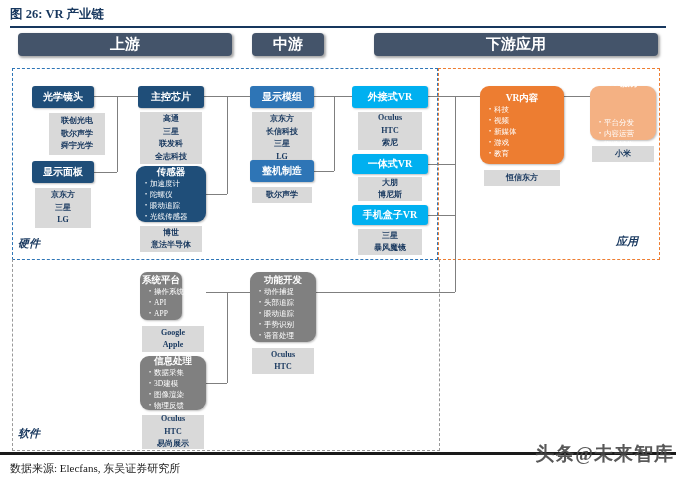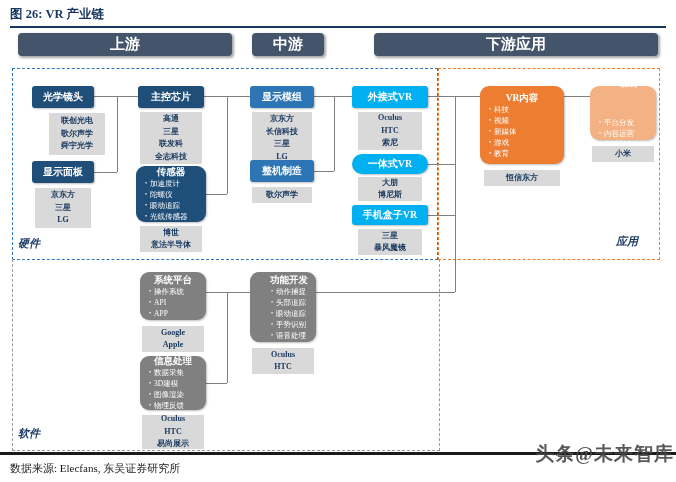--- a/index.html
+++ b/index.html
@@ -129,21 +129,21 @@
   <div class="abs co" style="left:252px;top:187px;width:60px;height:16px;">
       <div class="co-line">歌尔声学</div>
     </div>
 
   <div class="abs node-s cyan" style="left:352px;top:86px;width:76px;height:22px;">外接式VR</div>
   <div class="abs co" style="left:358px;top:112px;width:64px;height:38px;">
       <div class="co-line">Oculus</div>
       <div class="co-line">HTC</div>
       <div class="co-line">索尼</div>
     </div>
-  <div class="abs node-s cyan" style="left:352px;top:154px;width:76px;height:20px;border-radius:10px;">一体式VR</div>
+  <div class="abs node-s cyan" style="left:352px;top:154px;width:76px;height:20px;">一体式VR</div>
   <div class="abs co" style="left:358px;top:177px;width:64px;height:24px;">
       <div class="co-line">大朋</div>
       <div class="co-line">博尼斯</div>
     </div>
   <div class="abs node-s cyan" style="left:352px;top:205px;width:76px;height:20px;">手机盒子VR</div>
   <div class="abs co" style="left:358px;top:229px;width:64px;height:26px;">
       <div class="co-line">三星</div>
       <div class="co-line">暴风魔镜</div>
     </div>
 
@@ -165,21 +165,21 @@
     <div>
         <div class="bullet-line">平台分发</div>
         <div class="bullet-line">内容运营</div>
         <div class="bullet-line">渠道销售</div>
       </div>
   </div>
   <div class="abs co" style="left:592px;top:146px;width:62px;height:16px;">
       <div class="co-line">小米</div>
     </div>
 
-  <div class="abs node-r gray" style="left:140px;top:272px;width:66px;height:48px;">
+  <div class="abs node-r gray" style="left:140px;top:272px;width:42px;height:48px;border-radius:7px;">
     <div class="r-title">系统平台</div>
     <div>
         <div class="bullet-line">操作系统</div>
         <div class="bullet-line">API</div>
         <div class="bullet-line">APP</div>
       </div>
   </div>
   <div class="abs co" style="left:142px;top:326px;width:62px;height:26px;">
       <div class="co-line">Google</div>
       <div class="co-line">Apple</div>
@@ -191,21 +191,21 @@
         <div class="bullet-line">3D建模</div>
         <div class="bullet-line">图像渲染</div>
         <div class="bullet-line">物理反馈</div>
       </div>
   </div>
   <div class="abs co" style="left:142px;top:415px;width:62px;height:34px;">
       <div class="co-line">Oculus</div>
       <div class="co-line">HTC</div>
       <div class="co-line">易尚展示</div>
     </div>
-  <div class="abs node-r gray" style="left:250px;top:272px;width:66px;height:70px;padding-left:12px;">
+  <div class="abs node-r gray" style="left:250px;top:272px;width:66px;height:70px;">
     <div class="r-title">功能开发</div>
     <div>
         <div class="bullet-line">动作捕捉</div>
         <div class="bullet-line">头部追踪</div>
         <div class="bullet-line">眼动追踪</div>
         <div class="bullet-line">手势识别</div>
         <div class="bullet-line">语音处理</div>
       </div>
   </div>
   <div class="abs co" style="left:252px;top:348px;width:62px;height:26px;">

